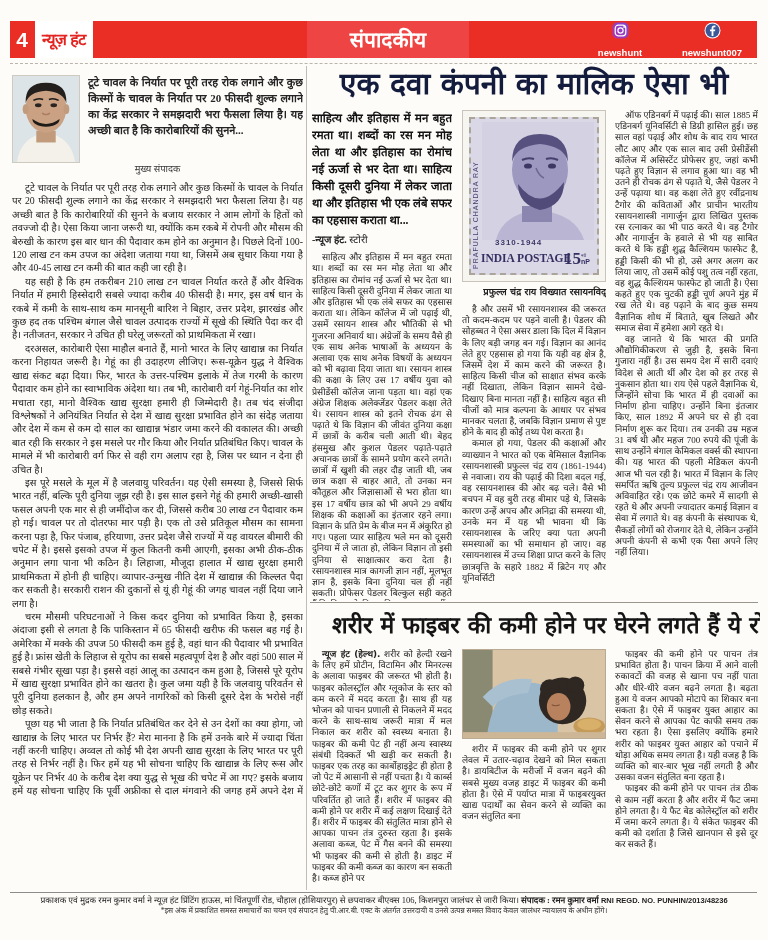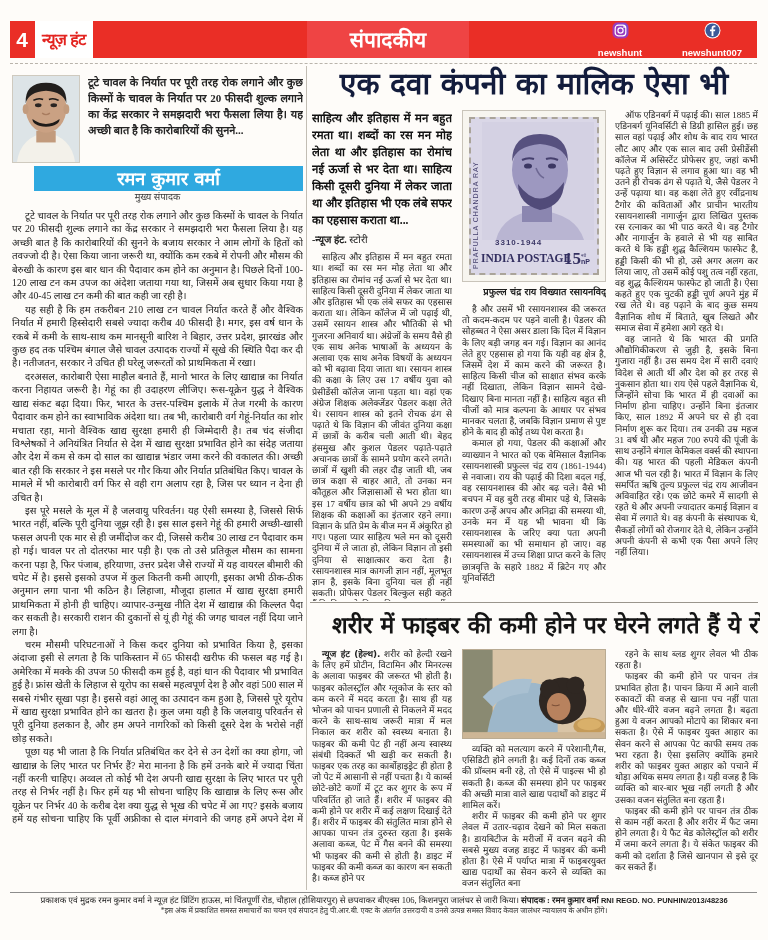--- a/index.html
+++ b/index.html
@@ -141,21 +141,20 @@
         <ellipse cx="13" cy="34" rx="3" ry="5" fill="#c29b7d"></ellipse>
         <ellipse cx="55" cy="34" rx="3" ry="5" fill="#c29b7d"></ellipse>
         <ellipse cx="26" cy="30" rx="3.4" ry="2" fill="#2a2522"></ellipse>
         <ellipse cx="42" cy="30" rx="3.4" ry="2" fill="#2a2522"></ellipse>
         <path d="M21 25 q5 -3 10 -1 M37 24 q5 -2 10 1" stroke="#1d1a18" stroke-width="1.6" fill="none"></path>
         <path d="M20 44 Q34 54 48 44 Q48 51 34 52 Q20 51 20 44 Z" fill="#1f1b19"></path>
         <path d="M30 38 q4 3 8 0" stroke="#a87c5f" stroke-width="1.4" fill="none"></path>
       </svg>
       <p class="ed-intro">टूटे चावल के निर्यात पर पूरी तरह रोक लगाने और कुछ किस्मों के चावल के निर्यात पर 20 फीसदी शुल्क लगाने का केंद्र सरकार ने समझदारी भरा फैसला लिया है। यह अच्छी बात है कि कारोबारियों की सुनने...</p>
     </div>
-    <div class="author-band">रमन कुमार वर्मा</div>
     <div class="author-role">मुख्य संपादक</div>
     <div class="ed-body">
       <p>टूटे चावल के निर्यात पर पूरी तरह रोक लगाने और कुछ किस्मों के चावल के निर्यात पर 20 फीसदी शुल्क लगाने का केंद्र सरकार ने समझदारी भरा फैसला लिया है। यह अच्छी बात है कि कारोबारियों की सुनने के बजाय सरकार ने आम लोगों के हितों को तवज्जो दी है। ऐसा किया जाना जरूरी था, क्योंकि कम रकबे में रोपनी और मौसम की बेरुखी के कारण इस बार धान की पैदावार कम होने का अनुमान है। पिछले दिनों 100-120 लाख टन कम उपज का अंदेशा जताया गया था, जिसमें अब सुधार किया गया है और 40-45 लाख टन कमी की बात कही जा रही है।</p>
       <p>यह सही है कि हम तकरीबन 210 लाख टन चावल निर्यात करते हैं और वैश्विक निर्यात में हमारी हिस्सेदारी सबसे ज्यादा करीब 40 फीसदी है। मगर, इस वर्ष धान के रकबे में कमी के साथ-साथ कम मानसूनी बारिश ने बिहार, उत्तर प्रदेश, झारखंड और कुछ हद तक पश्चिम बंगाल जैसे चावल उत्पादक राज्यों में सूखे की स्थिति पैदा कर दी है। नतीजतन, सरकार ने उचित ही घरेलू जरूरतों को प्राथमिकता में रखा।</p>
       <p>दरअसल, कारोबारी ऐसा माहौल बनाते हैं, मानो भारत के लिए खाद्यान्न का निर्यात करना निहायत जरूरी है। गेहूं का ही उदाहरण लीजिए। रूस-यूक्रेन युद्ध ने वैश्विक खाद्य संकट बढ़ा दिया। फिर, भारत के उत्तर-पश्चिम इलाके में तेज गरमी के कारण पैदावार कम होने का स्वाभाविक अंदेशा था। तब भी, कारोबारी वर्ग गेहूं-निर्यात का शोर मचाता रहा, मानो वैश्विक खाद्य सुरक्षा हमारी ही जिम्मेदारी है। तब चंद संजीदा विश्लेषकों ने अनियंत्रित निर्यात से देश में खाद्य सुरक्षा प्रभावित होने का संदेह जताया और देश में कम से कम दो साल का खाद्यान्न भंडार जमा करने की वकालत की। अच्छी बात रही कि सरकार ने इस मसले पर गौर किया और निर्यात प्रतिबंधित किए। चावल के मामले में भी कारोबारी वर्ग फिर से वही राग अलाप रहा है, जिस पर ध्यान न देना ही उचित है।</p>
       <p>इस पूरे मसले के मूल में है जलवायु परिवर्तन। यह ऐसी समस्या है, जिससे सिर्फ भारत नहीं, बल्कि पूरी दुनिया जूझ रही है। इस साल इसने गेहूं की हमारी अच्छी-खासी फसल अपनी एक मार से ही जमींदोज कर दी, जिससे करीब 30 लाख टन पैदावार कम हो गई। चावल पर तो दोतरफा मार पड़ी है। एक तो उसे प्रतिकूल मौसम का सामना करना पड़ा है, फिर पंजाब, हरियाणा, उत्तर प्रदेश जैसे राज्यों में यह वायरल बीमारी की चपेट में है। इससे इसको उपज में कुल कितनी कमी आएगी, इसका अभी ठीक-ठीक अनुमान लगा पाना भी कठिन है। लिहाजा, मौजूदा हालात में खाद्य सुरक्षा हमारी प्राथमिकता में होनी ही चाहिए। व्यापार-उन्मुख नीति देश में खाद्यान्न की किल्लत पैदा कर सकती है। सरकारी राशन की दुकानों से यूं ही गेहूं की जगह चावल नहीं दिया जाने लगा है।</p>
       <p>चरम मौसमी परिघटनाओं ने किस कदर दुनिया को प्रभावित किया है, इसका अंदाजा इसी से लगता है कि पाकिस्तान में 65 फीसदी खरीफ की फसल बह गई है। अमेरिका में मक्के की उपज 50 फीसदी कम हुई है, वहां धान की पैदावार भी प्रभावित हुई है। फ्रांस खेती के लिहाज से यूरोप का सबसे महत्वपूर्ण देश है और वहां 500 साल में सबसे गंभीर सूखा पड़ा है। इससे वहां आलू का उत्पादन कम हुआ है, जिससे पूरे यूरोप में खाद्य सुरक्षा प्रभावित होने का खतरा है। कुल जमा यही है कि जलवायु परिवर्तन से पूरी दुनिया हलकान है, और हम अपने नागरिकों को किसी दूसरे देश के भरोसे नहीं छोड़ सकते।</p>
       <p>पूछा यह भी जाता है कि निर्यात प्रतिबंधित कर देने से उन देशों का क्या होगा, जो खाद्यान्न के लिए भारत पर निर्भर हैं? मेरा मानना है कि हमें उनके बारे में ज्यादा चिंता नहीं करनी चाहिए। अव्वल तो कोई भी देश अपनी खाद्य सुरक्षा के लिए भारत पर पूरी तरह से निर्भर नहीं है। फिर हमें यह भी सोचना चाहिए कि खाद्यान्न के लिए रूस और यूक्रेन पर निर्भर 40 के करीब देश क्या युद्ध से भूख की चपेट में आ गए? इसके बजाय हमें यह सोचना चाहिए कि पूर्वी अफ्रीका से दाल मंगवाने की जगह हमें अपने देश में इसकी पैदावार बढ़ानी चाहिए। क्यों नहीं, हम अपने यहां इतनी दाल पैदा करते हैं कि हमें आयात की जरूरत न पड़े?</p>
     </div>
   </section>
@@ -227,27 +226,25 @@
         <circle cx="101" cy="52" r="24" fill="#2f2722"></circle>
         <circle cx="88" cy="40" r="10" fill="#2f2722"></circle>
         <circle cx="114" cy="36" r="9" fill="#2f2722"></circle>
         <ellipse cx="97" cy="58" rx="12" ry="14" fill="#b8825e"></ellipse>
         <path d="M90 56 q4 2 8 0" stroke="#7c5038" stroke-width="1.2" fill="none"></path>
         <ellipse cx="128" cy="78" rx="16" ry="9" fill="#c59b59"></ellipse>
         <ellipse cx="128" cy="76" rx="12" ry="6" fill="#d9b06a"></ellipse>
         <rect y="84" width="144" height="6" fill="#cdb696"></rect>
       </svg>
       <div class="coltext">
-        <p>व्यक्ति को मलत्याग करने में परेशानी,गैस, एसिडिटी होने लगती है। कई दिनों तक कब्ज की प्रॉब्लम बनी रहे, तो ऐसे में पाइल्स भी हो सकती है। कब्ज की समस्या होने पर फाइबर की अच्छी मात्रा वाले खाद्य पदार्थों को डाइट में शामिल करें।</p>
         <p>शरीर में फाइबर की कमी होने पर शुगर लेवल में उतार-चढ़ाव देखने को मिल सकता है। डायबिटीज के मरीजों में वजन बढ़ने की सबसे मुख्य वजह डाइट में फाइबर की कमी होता है। ऐसे में पर्याप्त मात्रा में फाइबरयुक्त खाद्य पदार्थों का सेवन करने से व्यक्ति का वजन संतुलित बना</p>
       </div>
     </div>
     <div class="hcol hcol3">
       <div class="coltext">
-        <p>रहने के साथ ब्लड शुगर लेवल भी ठीक रहता है।</p>
         <p>फाइबर की कमी होने पर पाचन तंत्र प्रभावित होता है। पाचन क्रिया में आने वाली रुकावटों की वजह से खाना पच नहीं पाता और धीरे-धीरे वजन बढ़ने लगता है। बढ़ता हुआ ये वजन आपको मोटापे का शिकार बना सकता है। ऐसे में फाइबर युक्त आहार का सेवन करने से आपका पेट काफी समय तक भरा रहता है। ऐसा इसलिए क्योंकि हमारे शरीर को फाइबर युक्त आहार को पचाने में थोड़ा अधिक समय लगता है। यही वजह है कि व्यक्ति को बार-बार भूख नहीं लगती है और उसका वजन संतुलित बना रहता है।</p>
         <p>फाइबर की कमी होने पर पाचन तंत्र ठीक से काम नहीं करता है और शरीर में फैट जमा होने लगता है। ये फैट बेड कोलेस्ट्रॉल को शरीर में जमा करने लगता है। ये संकेत फाइबर की कमी को दर्शाता है जिसे खानपान से इसे दूर कर सकते हैं।</p>
       </div>
     </div>
   </div>
 
   <div class="f-rule"></div>
   <div class="foot1">
     <span>प्रकाशक एवं मुद्रक रमन कुमार वर्मा ने न्यूज़ हंट प्रिंटिंग हाऊस, मां चिंतपूर्णी रोड, चौहाल (होशियारपुर) से छपवाकर बीएक्स 106, किशनपुरा जालंधर से जारी किया। </span><b>संपादक : रमन कुमार वर्मा</b><span class="rni"> RNI REGD. NO. PUNHIN/2013/48236</span>
   </div>

